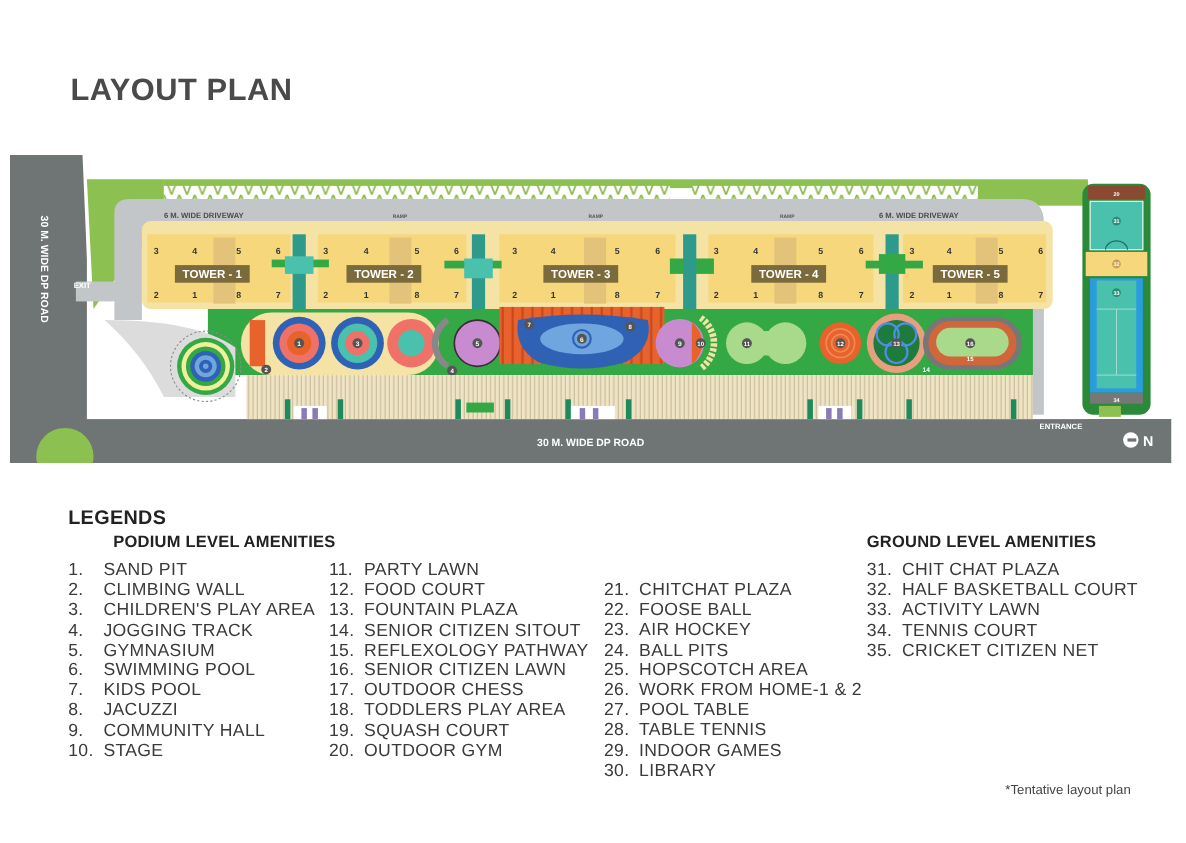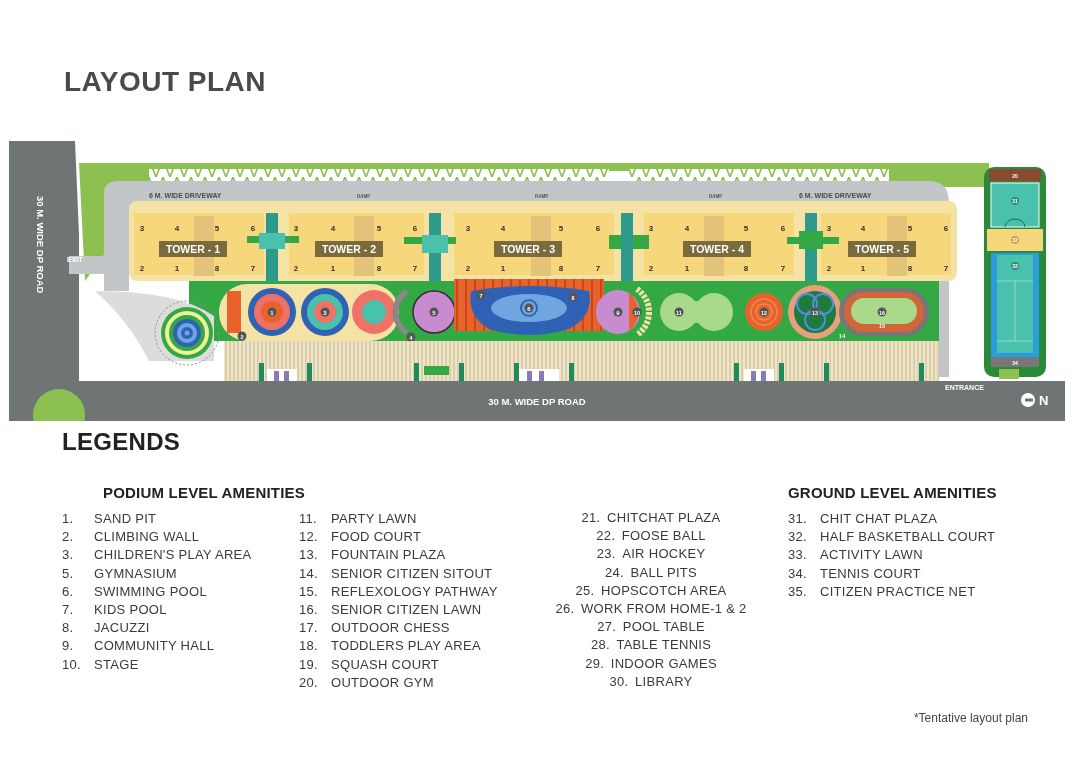--- a/index.html
+++ b/index.html
@@ -2,26 +2,26 @@
 <html><head>
 <meta charset="utf-8">
 <style>
   html, body { margin: 0; padding: 0; background: #ffffff; }
   body { width: 1078px; height: 766px; position: relative; overflow: hidden;
          font-family: "Liberation Sans", "DejaVu Sans", sans-serif; color: #3b3b3b; }
   .page-title { position: absolute; left: 64px; top: 66px; font-size: 28px; font-weight: bold;
                 letter-spacing: 0.5px; color: #4a4a4a; margin: 0; }
   .map-wrap { position: absolute; left: 9px; top: 141px; width: 1056px; height: 280px; }
   .map-wrap svg { display: block; }
-  .legends-title { position: absolute; left: 62px; top: 428px; font-size: 24px; font-weight: bold;
+  .legends-title { position: absolute; left: 62px; top: 460px; font-size: 18px; font-weight: bold;
                    color: #222; margin: 0; letter-spacing: 0.3px; }
   .section-title { position: absolute; font-size: 15px; font-weight: bold; color: #222; margin: 0;
                    letter-spacing: 0.2px; }
   .legend-col { position: absolute; list-style: none; margin: 0; padding: 0; }
-  .legend-col li { height: 18.2px; line-height: 18.2px; font-size: 13px; color: #3a3a3a;
+  .legend-col li { height: 18.2px; line-height: 18.2px; font-size: 16px; color: #3a3a3a;
                    white-space: nowrap; letter-spacing: 0.3px; }
   .legend-col .num { display: inline-block; width: 32px; }
   .footnote { position: absolute; right: 50px; top: 711px; font-size: 12px; color: #444; }
   .maplbl { font-family: "Liberation Sans", "DejaVu Sans", sans-serif; font-weight: bold; }
 </style>
 </head>
 <body>
 
 <h1 class="page-title">LAYOUT PLAN</h1>
 
@@ -359,20 +359,21 @@
 </div>
 
 <h2 class="legends-title">LEGENDS</h2>
 <h3 class="section-title" style="left:62px; top:484px;margin-left:41px;">PODIUM LEVEL AMENITIES</h3>
 <h3 class="section-title" style="left:788px; top:484px;">GROUND LEVEL AMENITIES</h3>
 
 <ul class="legend-col" style="left:62px; top:510px;">
   <li><span class="num">1.</span><span>SAND PIT</span></li>
   <li><span class="num">2.</span><span>CLIMBING WALL</span></li>
   <li><span class="num">3.</span><span>CHILDREN'S PLAY AREA</span></li>
+  <li><span class="num">4.</span><span>JOGGING TRACK</span></li>
   <li><span class="num">5.</span><span>GYMNASIUM</span></li>
   <li><span class="num">6.</span><span>SWIMMING POOL</span></li>
   <li><span class="num">7.</span><span>KIDS POOL</span></li>
   <li><span class="num">8.</span><span>JACUZZI</span></li>
   <li><span class="num">9.</span><span>COMMUNITY HALL</span></li>
   <li><span class="num">10.</span><span>STAGE</span></li>
 </ul>
 
 <ul class="legend-col" style="left:299px; top:510px;">
   <li><span class="num">11.</span><span>PARTY LAWN</span></li>
@@ -380,34 +381,34 @@
   <li><span class="num">13.</span><span>FOUNTAIN PLAZA</span></li>
   <li><span class="num">14.</span><span>SENIOR CITIZEN SITOUT</span></li>
   <li><span class="num">15.</span><span>REFLEXOLOGY PATHWAY</span></li>
   <li><span class="num">16.</span><span>SENIOR CITIZEN LAWN</span></li>
   <li><span class="num">17.</span><span>OUTDOOR CHESS</span></li>
   <li><span class="num">18.</span><span>TODDLERS PLAY AREA</span></li>
   <li><span class="num">19.</span><span>SQUASH COURT</span></li>
   <li><span class="num">20.</span><span>OUTDOOR GYM</span></li>
 </ul>
 
-<ul class="legend-col" style="left:549px; top:509px;text-align:center;">
+<ul class="legend-col" style="left:549px; top:528px;">
   <li><span class="num">21.</span><span>CHITCHAT PLAZA</span></li>
   <li><span class="num">22.</span><span>FOOSE BALL</span></li>
   <li><span class="num">23.</span><span>AIR HOCKEY</span></li>
   <li><span class="num">24.</span><span>BALL PITS</span></li>
   <li><span class="num">25.</span><span>HOPSCOTCH AREA</span></li>
   <li><span class="num">26.</span><span>WORK FROM HOME-1 &amp; 2</span></li>
   <li><span class="num">27.</span><span>POOL TABLE</span></li>
   <li><span class="num">28.</span><span>TABLE TENNIS</span></li>
   <li><span class="num">29.</span><span>INDOOR GAMES</span></li>
   <li><span class="num">30.</span><span>LIBRARY</span></li>
 </ul>
 
 <ul class="legend-col" style="left:788px; top:510px;">
   <li><span class="num">31.</span><span>CHIT CHAT PLAZA</span></li>
   <li><span class="num">32.</span><span>HALF BASKETBALL COURT</span></li>
   <li><span class="num">33.</span><span>ACTIVITY LAWN</span></li>
   <li><span class="num">34.</span><span>TENNIS COURT</span></li>
-  <li><span class="num">35.</span><span>CITIZEN PRACTICE NET</span></li>
+  <li><span class="num">35.</span><span>CRICKET CITIZEN NET</span></li>
 </ul>
 
 <div class="footnote">*Tentative layout plan</div>
 
 </body></html>

